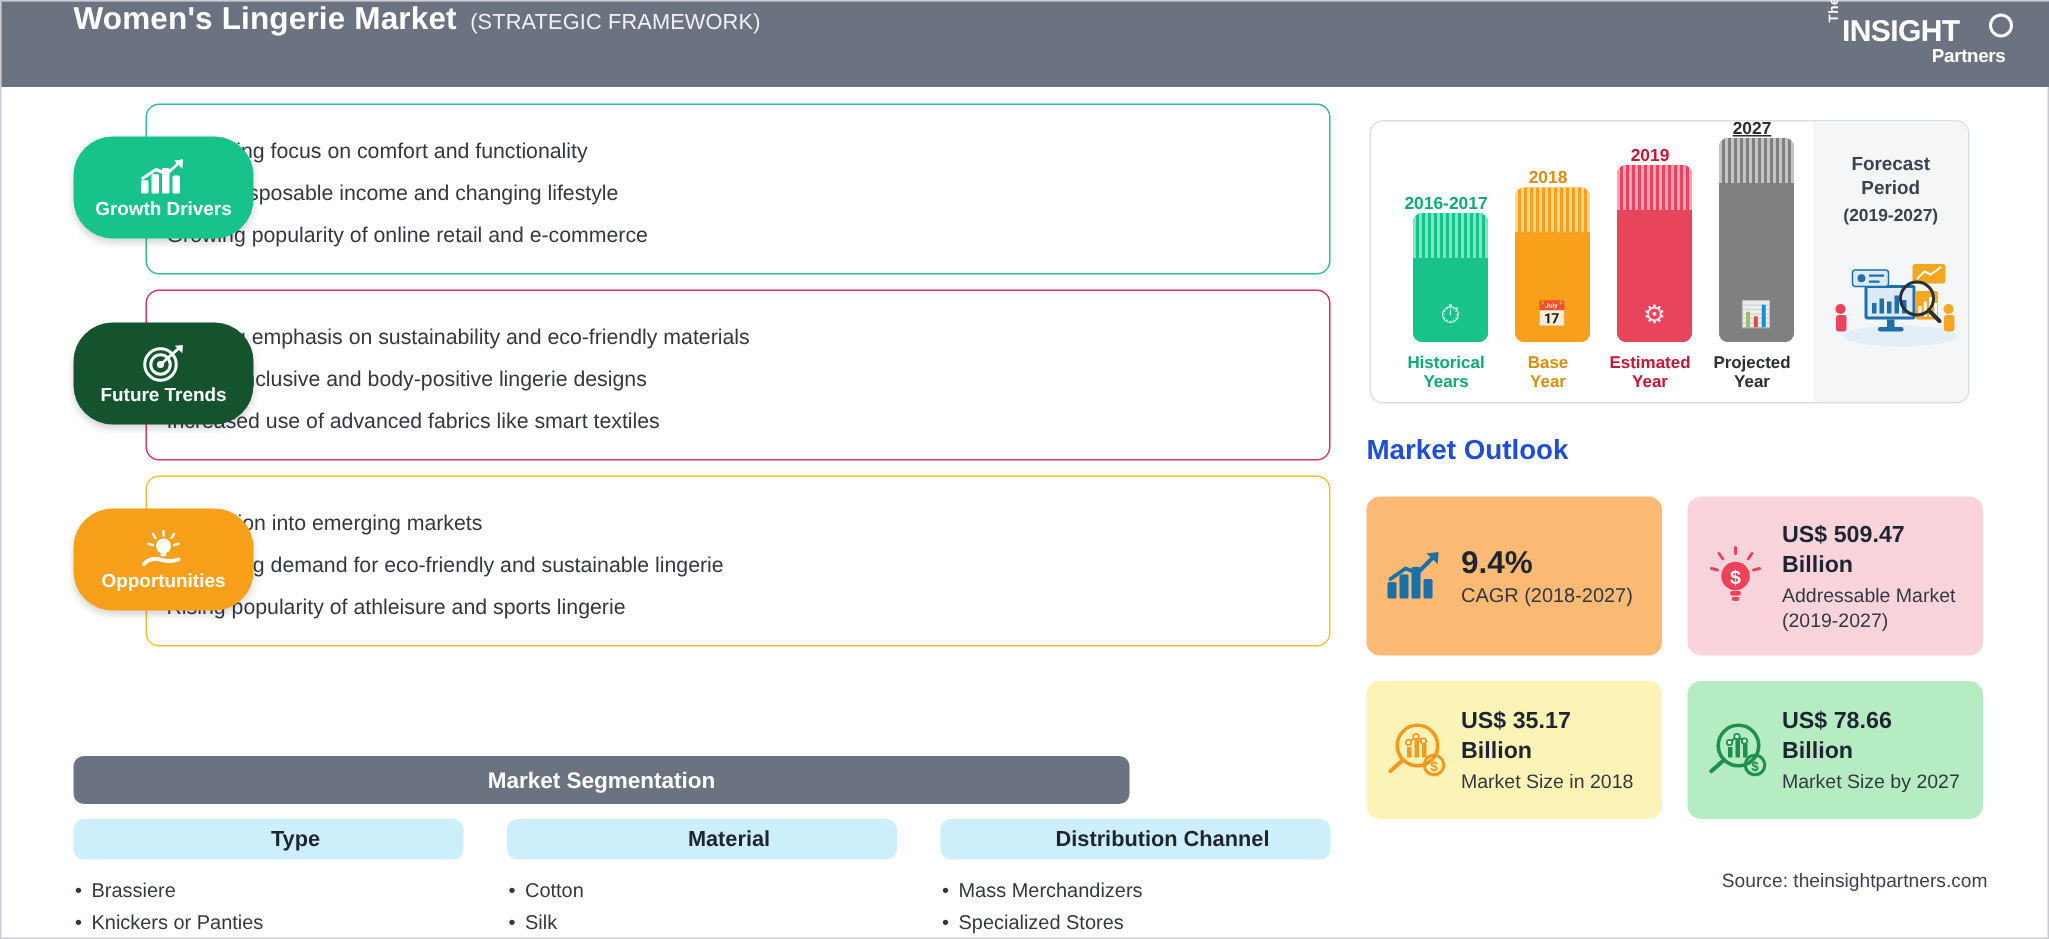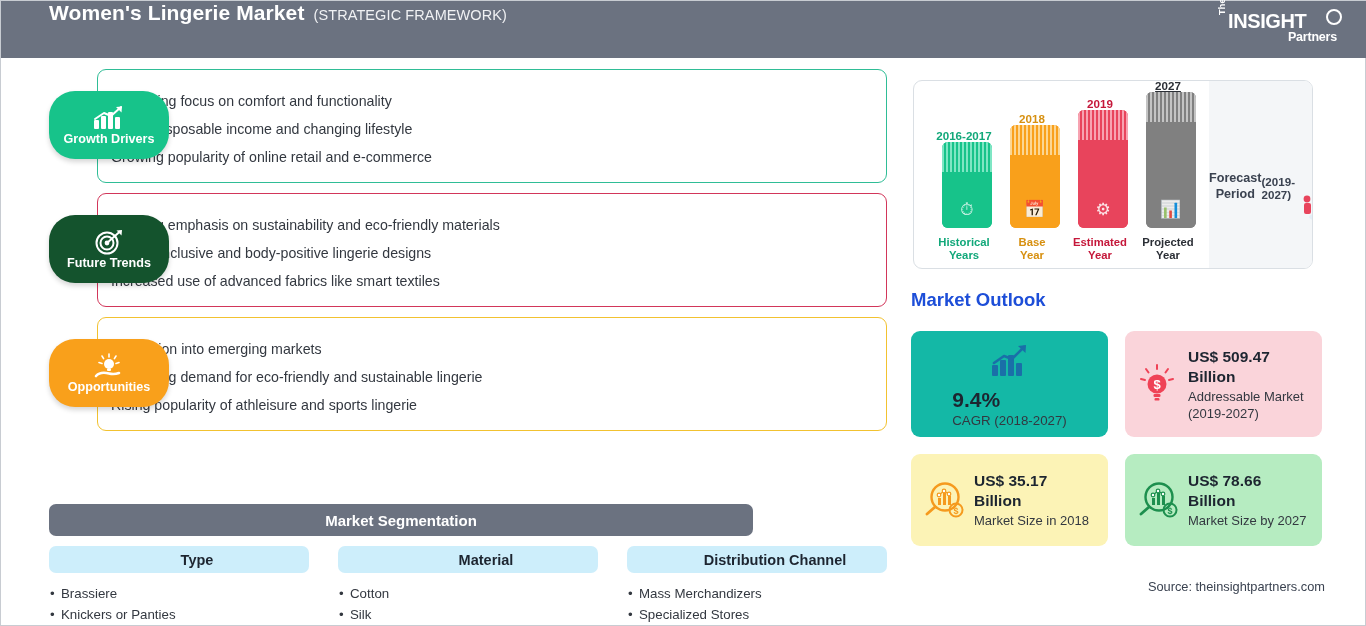--- a/index.html
+++ b/index.html
@@ -188,21 +188,21 @@
     position: absolute; left: -4px; width: 68px;
     text-align: center;
     font-size: 11.3px; font-weight: bold;
     line-height: 13px;
   }
 
   .forecast {
     position: absolute; right: 0; top: 0;
     width: 103px; height: 189px;
     background: #f4f6f8;
-    display: flex; flex-direction: row;
+    display: flex; flex-direction: column;
     align-items: center; justify-content: flex-start;
     padding-top: 20px;
   }
   .forecast-title {
     font-size: 12.6px; font-weight: bold; color: #3a4250;
     text-align: center; line-height: 16px;
   }
   .forecast-range {
     font-size: 11.6px; font-weight: bold; color: #3a4250;
     margin-top: 4px;
@@ -219,21 +219,21 @@
     width: 414px;
     display: flex; flex-wrap: wrap; gap: 17px;
   }
   .card {
     width: 197px;
     border-radius: 9px;
     display: flex; align-items: center;
     padding: 12px 10px;
     gap: 9px;
   }
-  .card-cagr  { background: #14b8a6; height: 106px; flex-direction: column; }
+  .card-cagr  { background: #fdba74; height: 106px; }
   .card-addr  { background: #fad4da; height: 106px; }
   .card-2018  { background: #fcf3b6; height: 92px; }
   .card-2027  { background: #b6ecc1; height: 92px; }
   .card-icon { flex: 0 0 auto; width: 44px; display: flex; justify-content: center; }
   .card-text { flex: 1; }
   .card-big {
     font-size: 21px; font-weight: bold; color: #1d2530;
     line-height: 24px;
   }
   .card-big-sm {

